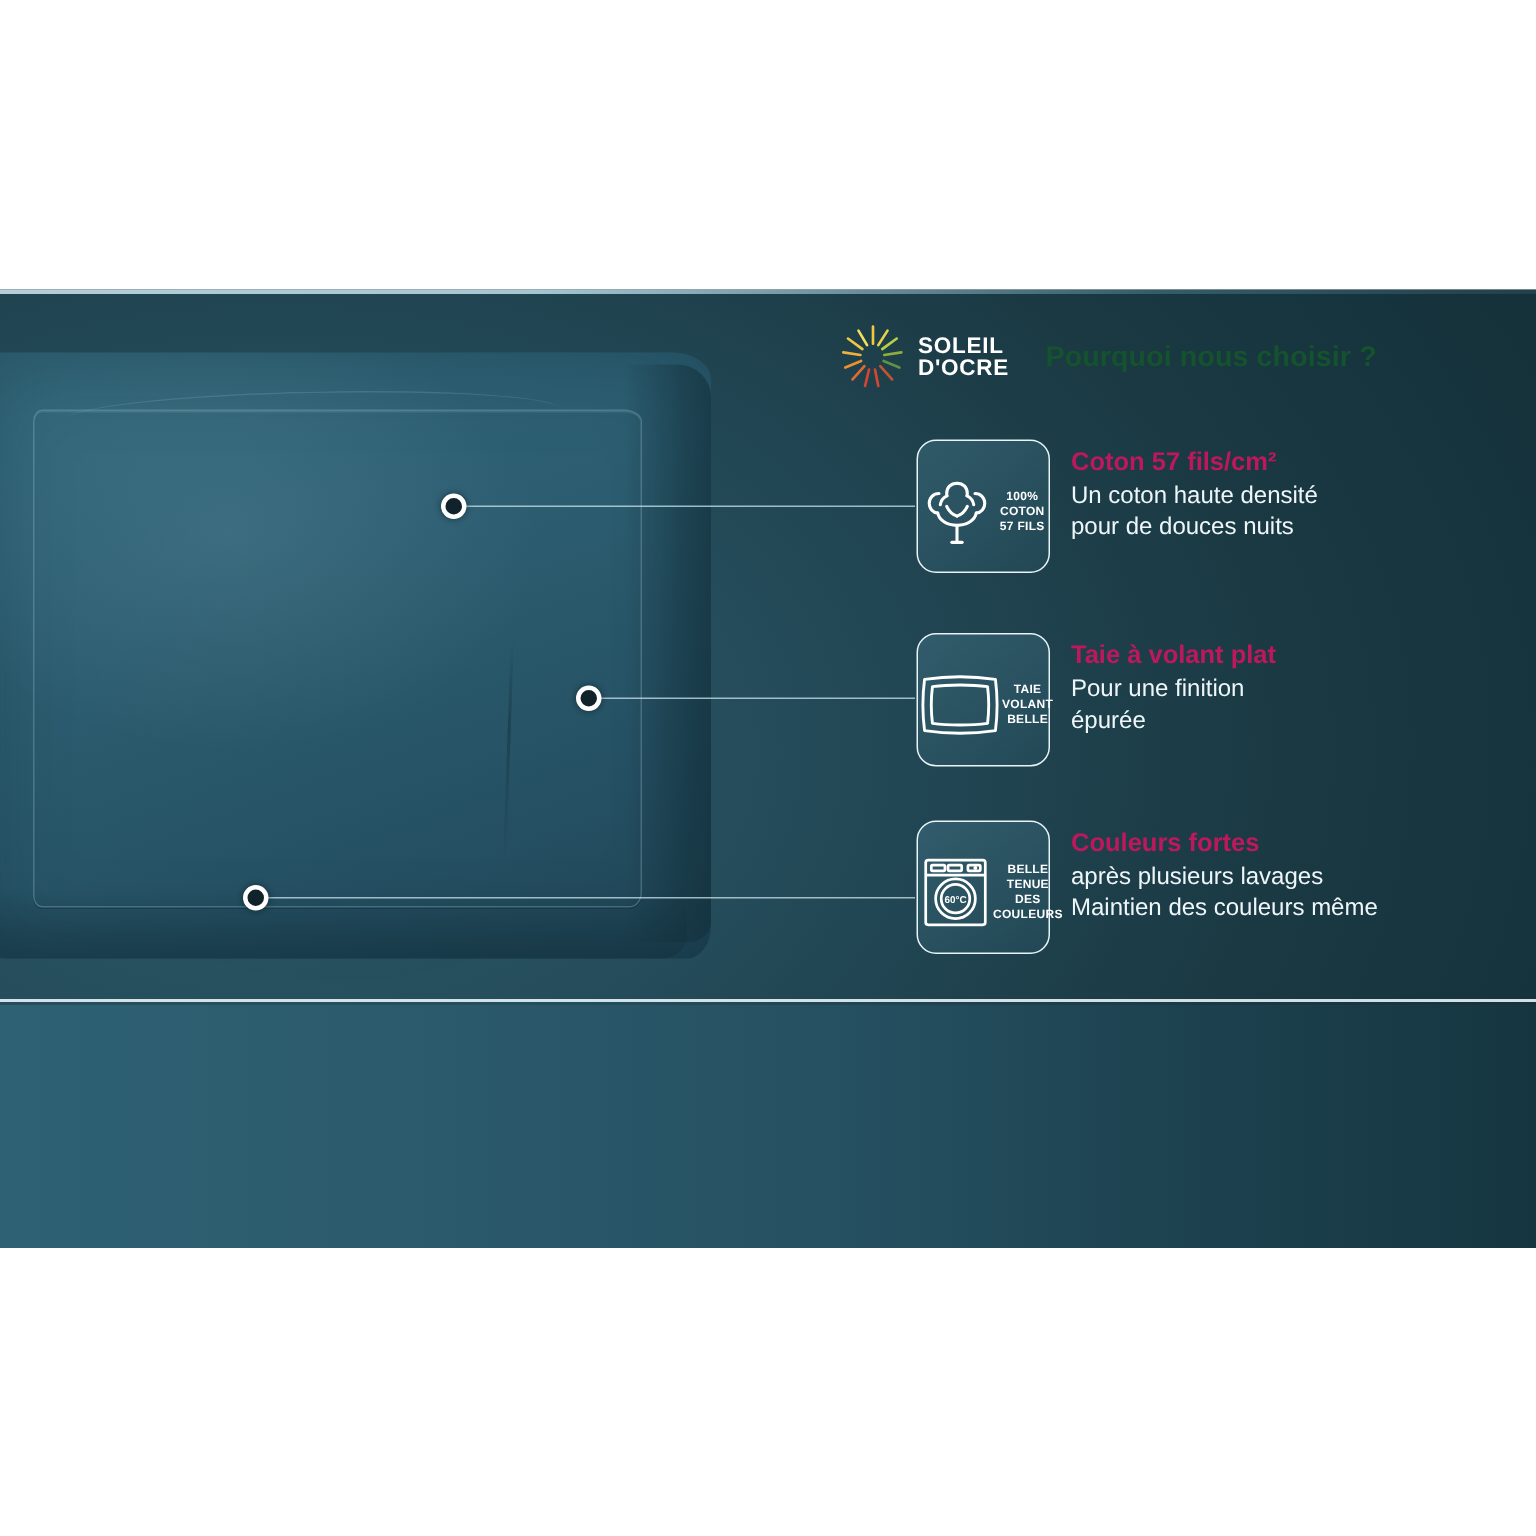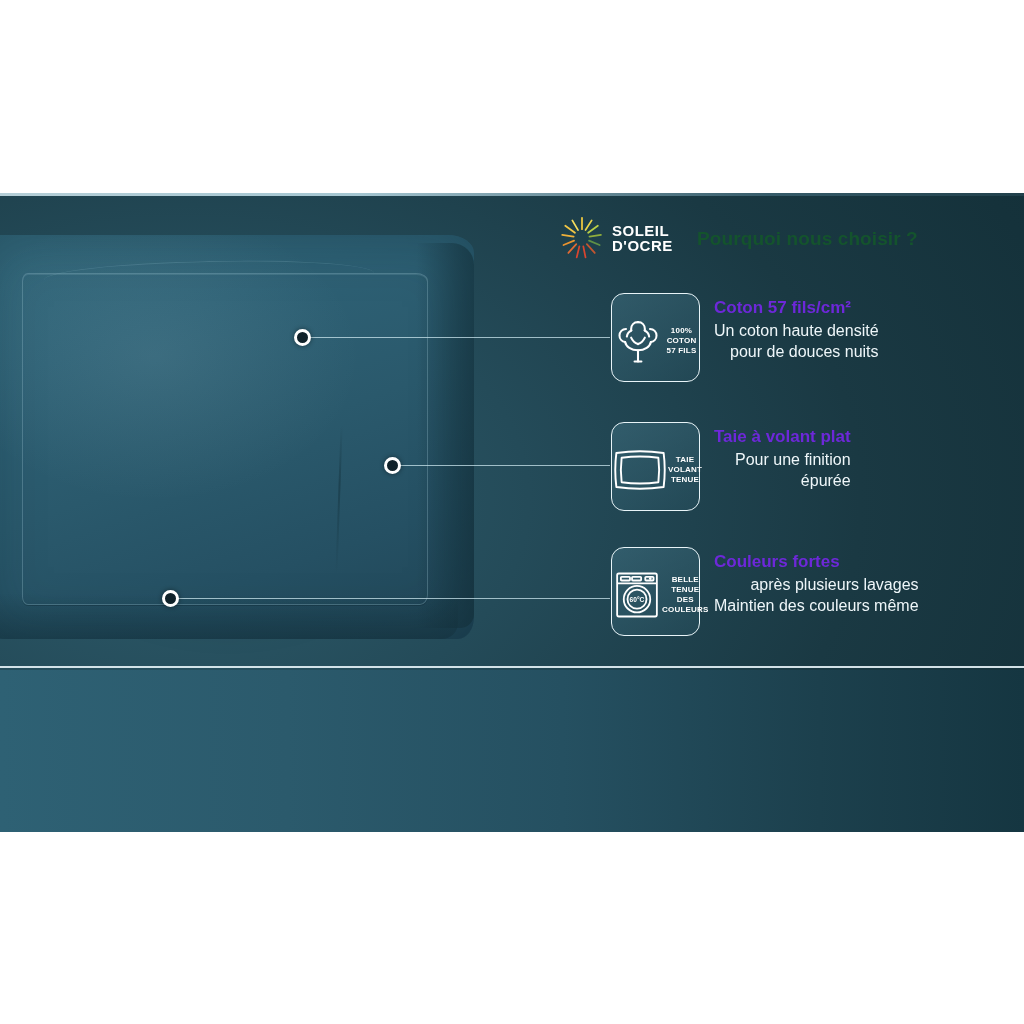--- a/index.html
+++ b/index.html
@@ -95,22 +95,22 @@
     background:linear-gradient(150deg, rgba(70,120,138,.45) 0%, rgba(40,82,97,.40) 100%);
     display:flex;flex-direction:row;align-items:center;justify-content:flex-start;
     padding-top:6px;
   }
   .fbox .glyph{height:50px;display:flex;align-items:center;justify-content:center;}
   .fbox .cap{
     color:#ffffff;font-size:8px;font-weight:bold;line-height:10px;text-align:center;
     letter-spacing:.2px;margin-top:1px;
   }
   .ftext{padding-top:4px;}
-  .ftext .t1{color:#6d28d9;font-size:17px;font-weight:bold;line-height:22px;margin-bottom:1px;}
-  .ftext .t2{color:#eef6f9;font-size:16px;line-height:21px;font-weight:400;text-align:right;}
+  .ftext .t1{color:#be185d;font-size:17px;font-weight:bold;line-height:22px;margin-bottom:1px;}
+  .ftext .t2{color:#eef6f9;font-size:16px;line-height:21px;font-weight:400;}
 
   
   #careband{
     position:absolute;left:0;top:670px;width:1024px;height:162px;
     background:linear-gradient(90deg,#2e6174 0%, #2b5a6c 28%, #255061 55%, #1c404d 80%, #153641 100%);
   }
   #careline{position:absolute;left:0;top:666px;width:1024px;height:2px;background:#e7f3f7;opacity:.9;}
   .care{
     position:absolute;top:10px;width:204px;display:flex;flex-direction:column;
     align-items:center;
@@ -211,21 +211,21 @@
   <div class="feature" style="left:611px;top:422px;">
     <div class="fbox">
       <span class="glyph">
         <svg viewBox="0 0 64 52" width="56" height="46" fill="none" stroke="#ffffff" stroke-width="2.2" stroke-linejoin="round">
           <path d="M5 6.5 C22 4, 42 4, 59 6.5 C60.5 18, 60.5 34, 59 45.5 C42 48, 22 48, 5 45.5 C3.5 34, 3.5 18, 5 6.5 Z"></path>
           <path d="M11 12 C23 10.4, 41 10.4, 53 12 C54 20, 54 32, 53 40 C41 41.6, 23 41.6, 11 40 C10 32, 10 20, 11 12 Z"></path>
         </svg>
       </span>
       <span class="cap">
         <span>TAIE</span><br>
-        <span>VOLANT TENUE</span>
+        <span>VOLANT BELLE</span>
       </span>
     </div>
     <div class="ftext">
       <div class="t1">Taie à volant plat</div>
       <div class="t2">Pour une finition</div>
       <div class="t2">épurée</div>
     </div>
   </div>
 
   <div class="feature" style="left:611px;top:547px;">

